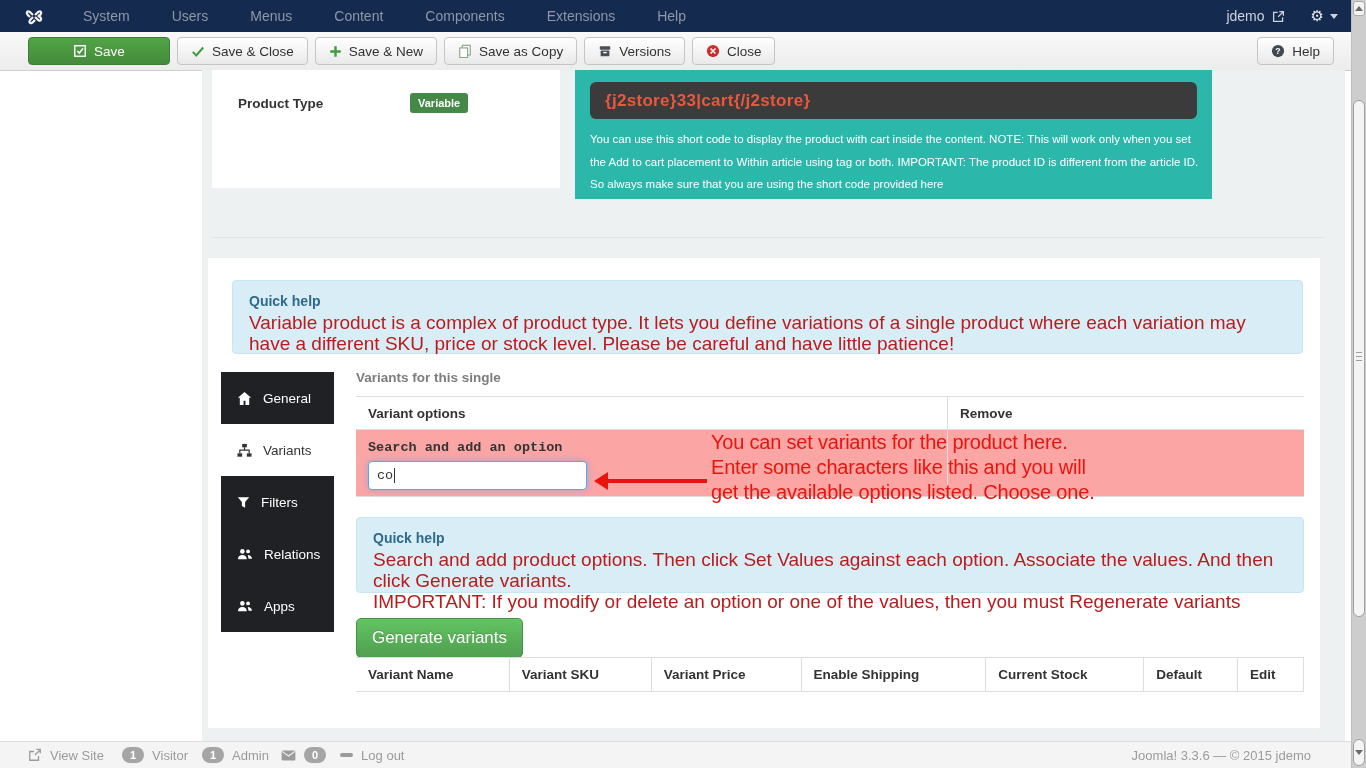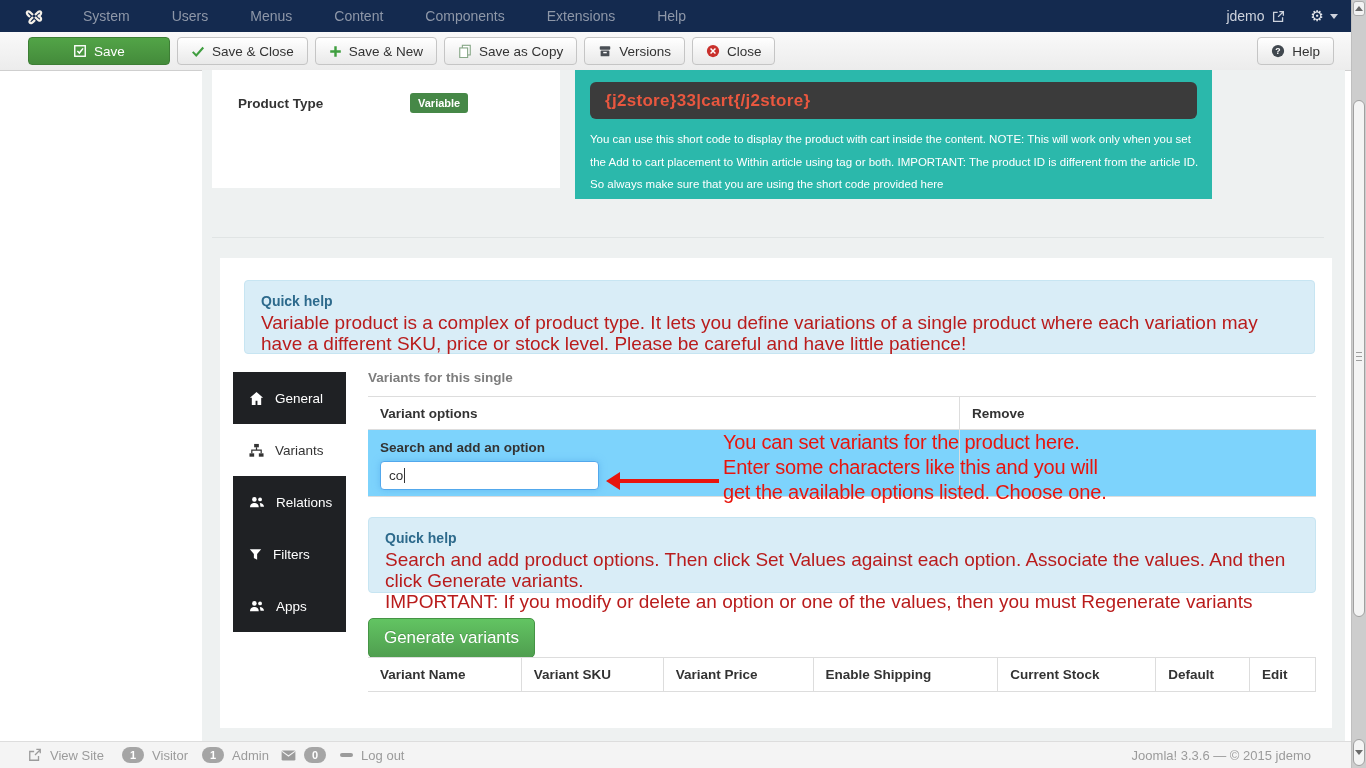--- a/index.html
+++ b/index.html
@@ -48,40 +48,40 @@
     position:absolute; left:16px; top:64px; width:148px; height:29px;
     background:linear-gradient(#fbb450,#f89406); border:1px solid #dd8e10; border-radius:4px;
     color:#fff; font-size:14.5px; text-shadow:0 -1px 0 rgba(0,0,0,.2); cursor:pointer;
   }
   
   .teal-box { position:absolute; left:575px; top:70px; width:637px; height:129px; background:#2bb8ab; padding:12px 15px; }
   .code-box { background:#3b3b3b; border-radius:6px; height:37px; display:flex; align-items:center; padding:0 15px;text-align:center; }
   .code-text { color:#e9573f; font-size:17px; font-weight:bold; letter-spacing:.3px; }
   .teal-desc { margin-top:9px; color:#fff; font-size:11.5px; line-height:22.5px; width:618px; }
   
-  .panel { position:absolute; left:220px; top:258px; width:1112px; height:470px; background:#fff; }
+  .panel { position:absolute; left:208px; top:258px; width:1112px; height:470px; background:#fff; }
   .alert-info {
     position:absolute; background:#d9edf7; border:1px solid #c7e5f2; border-radius:4px; padding:12px 16px;
   }
   .alert-info .qh-title { color:#2d6a8c; font-weight:bold; font-size:14px; margin-bottom:3px; }
   .alert-info .qh-text { color:#b91c1c; font-size:19px; line-height:21px; }
   .qh1 { left:24px; top:22px; width:1071px; height:74px; }
   .qh2 { left:148px; top:259px; width:948px; height:76px; }
   
   .tabs { position:absolute; left:13px; top:114px; width:113px; background:#1f2124; }
   .tab { height:52px; display:flex; align-items:center; gap:11px; padding-left:16px; color:#fff; font-size:13.5px; cursor:pointer; }
   .tab svg { flex:0 0 auto; }
   .tab.active { background:#fff; color:#333; }
   
   .v-heading { position:absolute; left:148px; top:112px; font-size:13.5px; font-weight:bold; color:#7d7d7d; }
   .opts-table { position:absolute; left:148px; top:138px; width:948px; }
   .opts-head { display:flex; height:34px; border-top:1px solid #ddd; border-bottom:1px solid #ddd; align-items:center; }
   .opts-head .c1 { width:592px; padding-left:12px; font-weight:bold; font-size:13.5px; border-right:1px solid #ddd; height:100%; display:flex; align-items:center; }
   .opts-head .c2 { padding-left:12px; font-weight:bold; font-size:13.5px; }
-  .opts-body { display:flex; height:67px; background:#7dd3fc; border-bottom:1px solid #ddd; }
+  .opts-body { display:flex; height:67px; background:#fca5a5; border-bottom:1px solid #ddd;font-family:Liberation Mono, monospace; }
   .opts-body .c1 { width:592px; padding:10px 12px; border-right:1px solid #ddd; }
   .search-label { font-size:13.5px; font-weight:bold; color:#333; }
   .search-input {
     margin-top:6px; width:219px; height:29px; background:#fff; border:1px solid #52a8ec; border-radius:4px;
     box-shadow:0 0 7px rgba(82,168,236,.55); display:flex; align-items:center; padding-left:8px;
     font-size:13.5px; color:#333;
   }
   .caret-bar { display:inline-block; width:1px; height:15px; background:#333; margin-left:1px; }
   
   .annotation { position:absolute; left:503px; top:172px; color:#e8150d; font-size:20px; line-height:25px; letter-spacing:-0.2px; }
@@ -238,33 +238,33 @@
       <div class="tab active">
         <svg width="15" height="15" viewBox="0 0 16 16">
           <rect x="5.5" y="1" width="5" height="3.6" fill="currentColor"></rect>
           <rect x="0.5" y="11" width="5" height="3.6" fill="currentColor"></rect>
           <rect x="10.5" y="11" width="5" height="3.6" fill="currentColor"></rect>
           <path d="M8 4.6v3M3 11V7.6h10V11M3 7.6h10" fill="none" stroke="currentColor" stroke-width="1.3"></path>
         </svg>
         <span>Variants</span>
       </div>
       <div class="tab">
+        <svg width="13" height="13" viewBox="0 0 16 16" fill="currentColor">
+          <path d="M1 1.5h14L10 7.5v7l-4-2.2v-4.8z"></path>
+        </svg>
+        <span>Filters</span>
+      </div>
+      <div class="tab">
         <svg width="16" height="14" viewBox="0 0 18 16" fill="currentColor">
           <circle cx="6" cy="5" r="2.6"></circle>
             <circle cx="12.5" cy="5" r="2.2"></circle>
           <path d="M1 14c0-3.4 2.6-4.8 5-4.8s5 1.4 5 4.8z"></path>
           <path d="M12.2 9c2.2.1 4.8 1.4 4.8 4.5h-4z"></path>
         </svg>
         <span>Relations</span>
-      </div>
-      <div class="tab">
-        <svg width="13" height="13" viewBox="0 0 16 16" fill="currentColor">
-          <path d="M1 1.5h14L10 7.5v7l-4-2.2v-4.8z"></path>
-        </svg>
-        <span>Filters</span>
       </div>
       <div class="tab">
         <svg width="16" height="14" viewBox="0 0 18 16" fill="currentColor">
           <circle cx="6" cy="5" r="2.6"></circle>
             <circle cx="12.5" cy="5" r="2.2"></circle>
           <path d="M1 14c0-3.4 2.6-4.8 5-4.8s5 1.4 5 4.8z"></path>
           <path d="M12.2 9c2.2.1 4.8 1.4 4.8 4.5h-4z"></path>
         </svg>
         <span>Apps</span>
       </div>

